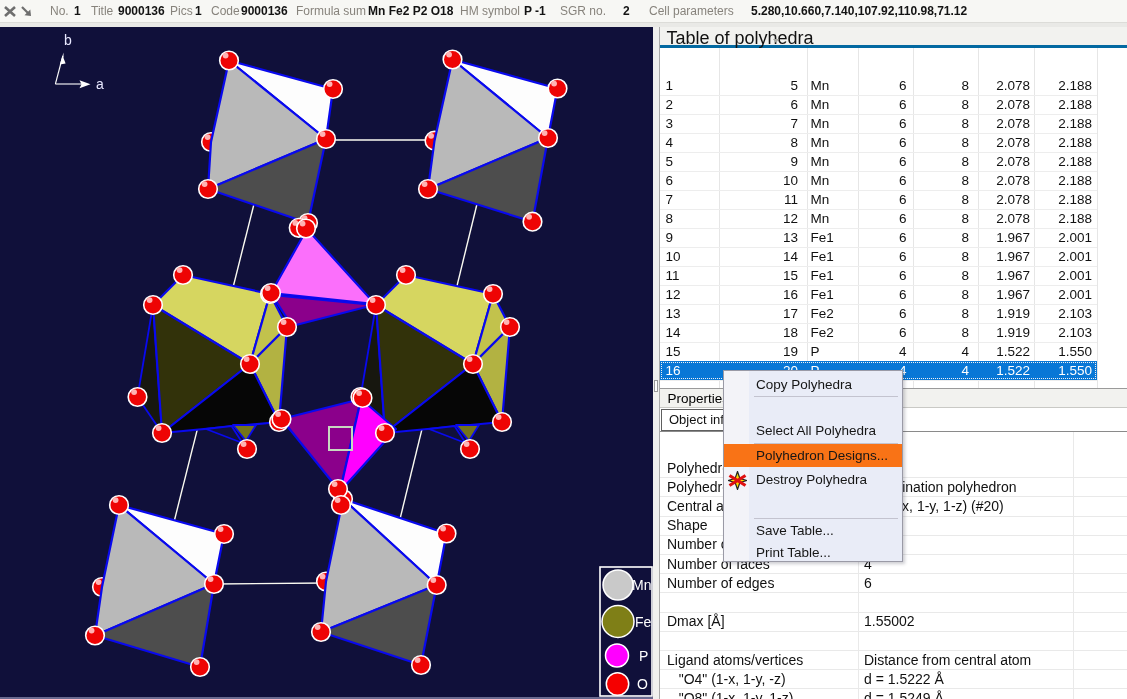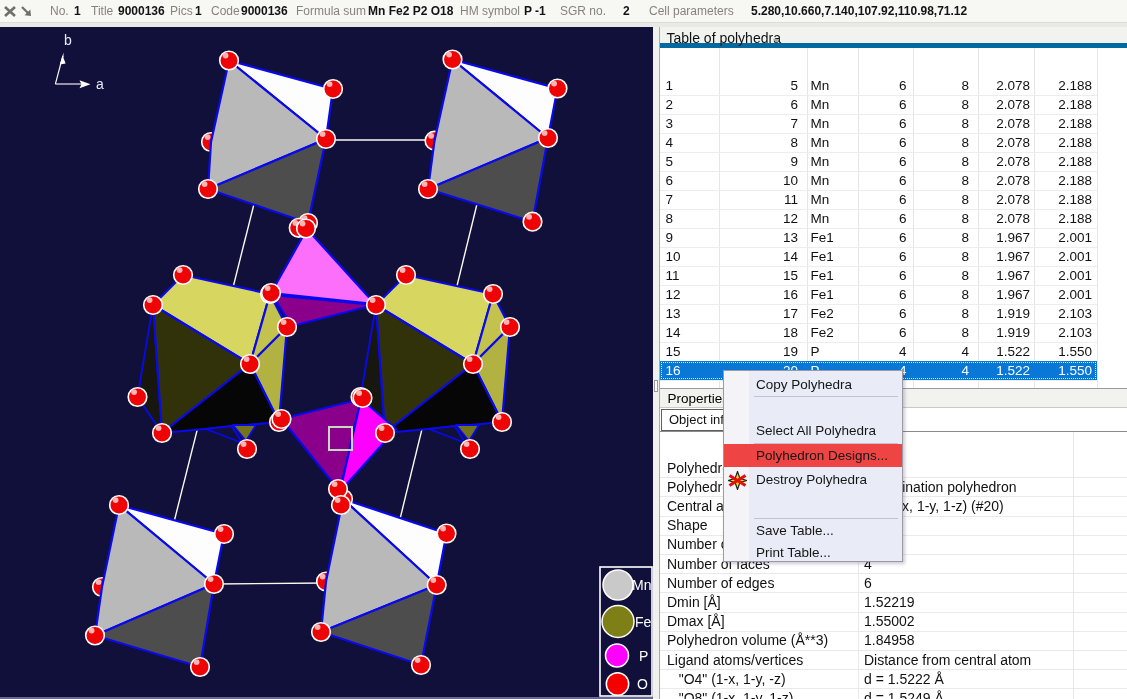--- a/index.html
+++ b/index.html
@@ -8,21 +8,21 @@
 #tstrip {position:absolute;left:0;top:22px;width:1127px;height:5px;background:#e9e9e6;border-top:1px solid #dcdcd8}
 #toolbar span {position:absolute;top:4px;white-space:pre}
 .tl {color:#87837c} .tv {color:#131313;font-weight:600}
 
 #viewport {position:absolute;left:0;top:27px;width:653px;height:672px;background:#11113c}
 #vbottom {position:absolute;left:0;top:697px;width:653px;height:2px;background:#6a6a90}
 
 #split {position:absolute;left:653px;top:27px;width:6.5px;height:672px;background:#f0f0ee;border-right:1px solid #aaaaaa}
 
 #rp {position:absolute;left:659.5px;top:27px;width:467.5px;height:672px;background:#ffffff;font-size:13.5px;color:#111}
-#tbar {position:absolute;left:0;top:0;width:467.5px;height:21px;background:#f2f2ef;border-bottom:5px solid #0369a1;line-height:22px;padding-left:7px;font-size:14px}
+#tbar {position:absolute;left:0;top:0;width:467.5px;height:21px;background:#f2f2ef;border-bottom:3px solid #0369a1;line-height:22px;padding-left:7px;font-size:18px}
 #tbar .dd {position:absolute;left:113px;top:12px;width:0;height:0;border-left:3.5px solid transparent;border-right:3.5px solid transparent;border-top:4.5px solid #a8a8a2}
 #thead {position:absolute;left:0;top:21px;width:467.5px;height:29px;background:#fff;border-bottom:1px solid #e0e0e0}
 #thead span,.trow span {position:absolute;white-space:pre}
 #thead span {top:6px}
 .trow {position:absolute;left:0;width:437.5px;height:19px}
 .trow span {top:1.5px}
 .c1 {left:6px} .c2 {right:467.5px} .c3 {left:151px}
 .c2,.c4,.c5,.c6,.c7 {text-align:right}
 .c2 {left:0;width:138.5px;right:auto} .c4 {left:150px;width:97px} .c5 {left:250px;width:59.5px}
 .c6 {left:305px;width:65.5px} .c7 {left:370px;width:62.5px}
@@ -39,21 +39,21 @@
 .prow span {position:absolute;top:1.5px;white-space:pre}
 .pl {left:7.5px} .pv {left:204.5px}
 .psep {position:absolute;left:0;width:467.5px;height:1px;background:#e9e9e9}
 .pvsep {position:absolute;width:1px;background:#e9e9e9}
 
 #menu {position:absolute;left:723px;top:370px;width:180px;height:192px;background:#e9ecf7;border:1px solid #9a9aa6;font-size:13.5px;color:#161616;box-shadow:2px 2px 3px rgba(60,60,80,.25)}
 #menu .gut {position:absolute;left:0;top:0;width:25px;height:190px;background:#f3f3f8}
 .mi {position:absolute;left:0;width:178px}
 .mi span {position:absolute;left:32px}
 .msep {position:absolute;left:30px;width:144px;height:1px;background:#c3c3cf}
-.mhl {background:#ef4444}
+.mhl {background:#f97316}
 </style></head>
 <body>
 <div id="app">
 <div id="toolbar">
   <svg style="position:absolute;left:4px;top:6px" width="12" height="11" viewBox="0 0 12 11">
         <path d="M1 1 L11 10 M11 1 L1 10" stroke="#6e6e6e" stroke-width="2.6"></path>
       </svg>
   <svg style="position:absolute;left:21px;top:6px" width="11" height="11" viewBox="0 0 11 11">
         <path d="M1 1 L7 7" stroke="#6e6e6e" stroke-width="2.2"></path>
         <path d="M10 10 L3.5 9.3 L9.3 3.5 Z" fill="#6e6e6e"></path>
@@ -540,34 +540,26 @@
 <div class="prow" style="top:122.0px">
           <span class="pl">Number of faces</span>
           <span class="pv">4</span>
         </div>
 <div class="psep" style="top:122.0px"></div>
 <div class="prow" style="top:141.2px">
           <span class="pl">Number of edges</span>
           <span class="pv">6</span>
         </div>
 <div class="psep" style="top:141.2px"></div>
-<div class="prow" style="top:160.4px">
-          <span class="pl">Dmin [Å]</span>
-          <span class="pv">1.52219</span>
-        </div>
 <div class="psep" style="top:160.4px"></div>
 <div class="prow" style="top:179.6px">
           <span class="pl">Dmax [Å]</span>
           <span class="pv">1.55002</span>
         </div>
 <div class="psep" style="top:179.6px"></div>
-<div class="prow" style="top:198.79999999999998px">
-          <span class="pl">Polyhedron volume (Å**3)</span>
-          <span class="pv">1.84958</span>
-        </div>
 <div class="psep" style="top:198.79999999999998px"></div>
 <div class="prow" style="top:218.0px">
           <span class="pl">Ligand atoms/vertices</span>
           <span class="pv">Distance from central atom</span>
         </div>
 <div class="psep" style="top:218.0px"></div>
 <div class="prow" style="top:237.2px">
           <span class="pl">&nbsp;&nbsp;&nbsp;"O4" (1-x, 1-y, -z)</span>
           <span class="pv">d = 1.5222 Å</span>
         </div>

